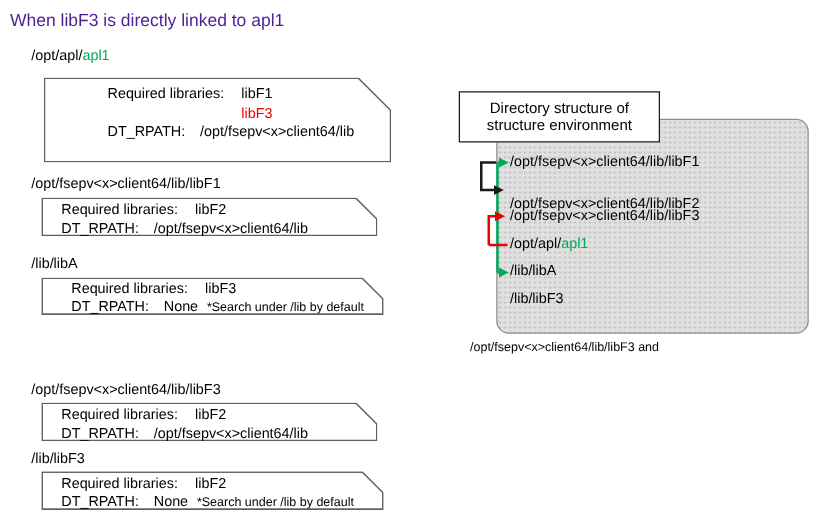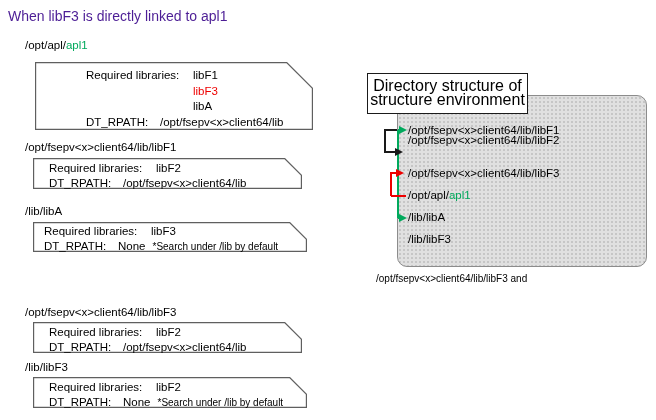--- a/index.html
+++ b/index.html
@@ -25,21 +25,21 @@
   .row-sm { line-height:15px; white-space:nowrap; }
   .lbl-req { display:inline-block; width:107px; }
   .lbl-rpath { display:inline-block; width:74px; }
   .ind { margin-left:107px; }
   .note { font-size:10px; margin-left:7px; }
 
   
   .dir-label-box {
     position:absolute; left:367px; top:73px; width:161px; height:41px;
     background:#fff; border:1.5px solid #1a1a1a; box-sizing:border-box;
-    text-align:center; font-size:16px; line-height:14px; padding-top:5px; z-index:3;
+    text-align:center; font-size:12px; line-height:14px; padding-top:5px; z-index:3;
   }
   .dir-panel {
     position:absolute; left:397px; top:95px; width:250px; height:172px;
     background-color:#e0e0e0;
     background-image:radial-gradient(circle, #c6c6c6 0.8px, rgba(0,0,0,0) 0.9px);
     background-size:4px 4px;
     border:1px solid #8c8c8c; border-radius:10px; box-sizing:border-box; z-index:1;
   }
   .dir-entry { position:absolute; left:408px; font-size:11.5px; white-space:nowrap; z-index:2; }
   .arrows { position:absolute; left:0; top:0; z-index:2; }
@@ -51,38 +51,37 @@
 <div class="screen">
 
   <div class="page-title">When libF3 is directly linked to apl1</div>
 
   <div class="path-label" style="left:25px;top:39px"><span>/opt/apl/</span><span class="green">apl1</span></div>
   <div class="card notch-lg" style="left:35px;top:62px;width:278px;height:68px">
     <div class="card-fill"></div>
     <div class="card-content" style="padding:6px 0 0 15px">
       <div class="row"><span class="lbl-req">Required libraries:</span><span>libF1</span></div>
       <div class="row ind"><span class="red">libF3</span></div>
-      <div class="row ind"><span>libA</span></div>
       <div class="row"><span class="lbl-rpath">DT_RPATH:</span><span>/opt/fsepv&lt;x&gt;client64/lib</span></div>
     </div>
   </div>
 
   <div class="path-label" style="left:25px;top:141px"><span>/opt/fsepv&lt;x&gt;client64/lib/libF1</span></div>
   <div class="card notch-sm" style="left:33px;top:158px;width:269px;height:31px">
     <div class="card-fill"></div>
     <div class="card-content" style="padding:3px 0 0 16px">
       <div class="row-sm"><span class="lbl-req">Required libraries:</span><span>libF2</span></div>
       <div class="row-sm"><span class="lbl-rpath">DT_RPATH:</span><span>/opt/fsepv&lt;x&gt;client64/lib</span></div>
     </div>
   </div>
 
   <div class="path-label" style="left:25px;top:205px"><span>/lib/libA</span></div>
   <div class="card notch-sm" style="left:33px;top:222px;width:274px;height:30px">
     <div class="card-fill"></div>
-    <div class="card-content" style="padding:2px 0 0 11px">
+    <div class="card-content" style="padding:2px 0 0 24px">
       <div class="row-sm"><span class="lbl-req">Required libraries:</span><span>libF3</span></div>
       <div class="row-sm"><span class="lbl-rpath">DT_RPATH:</span><span>None</span><span class="note">*Search under /lib by default</span></div>
     </div>
   </div>
 
   <div class="path-label" style="left:25px;top:306px"><span>/opt/fsepv&lt;x&gt;client64/lib/libF3</span></div>
   <div class="card notch-sm" style="left:33px;top:322px;width:269px;height:31px">
     <div class="card-fill"></div>
     <div class="card-content" style="padding:3px 0 0 16px">
       <div class="row-sm"><span class="lbl-req">Required libraries:</span><span>libF2</span></div>
@@ -100,21 +99,21 @@
   </div>
 
   <div class="dir-panel"></div>
 
   <div class="dir-label-box">
     <div>Directory structure of</div>
     <div>structure environment</div>
   </div>
 
   <div class="dir-entry" style="top:124px"><span>/opt/fsepv&lt;x&gt;client64/lib/libF1</span></div>
-  <div class="dir-entry" style="top:134px"><span>/opt/fsepv&lt;x&gt;client64/lib/libF2</span></div>
+  <div class="dir-entry" style="top:157px"><span>/opt/fsepv&lt;x&gt;client64/lib/libF2</span></div>
   <div class="dir-entry" style="top:167px"><span>/opt/fsepv&lt;x&gt;client64/lib/libF3</span></div>
   <div class="dir-entry" style="top:189px"><span>/opt/apl/</span><span class="green">apl1</span></div>
   <div class="dir-entry" style="top:211px"><span>/lib/libA</span></div>
   <div class="dir-entry" style="top:233px"><span>/lib/libF3</span></div>
 
   <svg class="arrows" width="656" height="420" viewBox="0 0 656 420">
     <defs>
       <marker id="ah-green" markerUnits="userSpaceOnUse" markerWidth="8" markerHeight="8" refX="1" refY="4" orient="auto">
           <path d="M0,0 L8,4 L0,8 Z" fill="#00a95c"></path>
         </marker>

